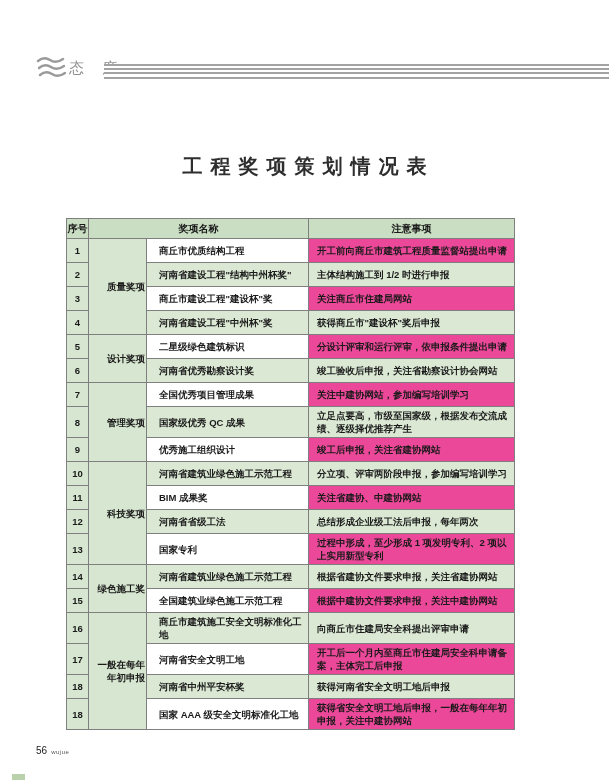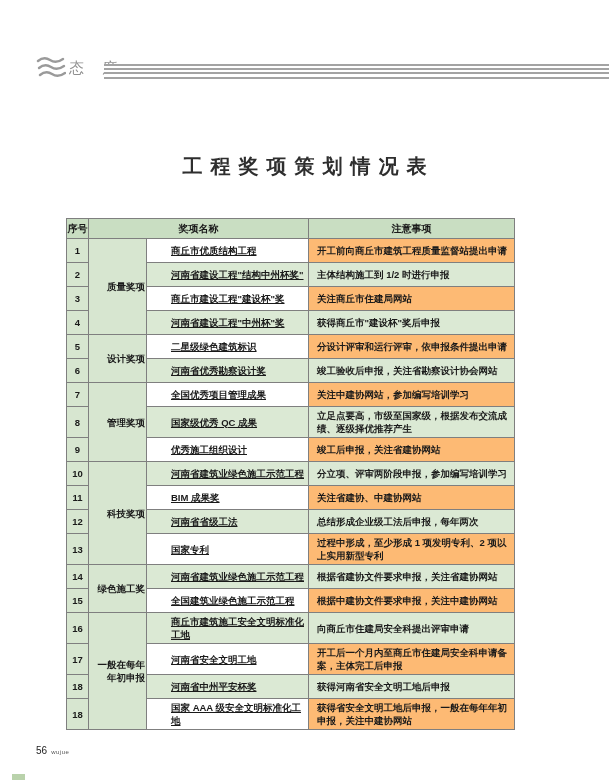--- a/index.html
+++ b/index.html
@@ -51,22 +51,22 @@
     line-height:13px;
     vertical-align:middle;
   }
   table.awards th{
     height:20px;background:var(--header-fill);
     font-size:10px;font-weight:bold;text-align:center;
   }
   table.awards td{height:24px;font-weight:bold;}
   td.col-no{background:var(--key-fill);text-align:center;}
   td.col-cat{background:var(--key-fill);text-align:right;padding:0 1px;}
-  td.col-name{padding:2px 4px 2px 24px;background:#ffffff;text-decoration:underline;}
-  td.col-notes{padding:2px 4px 2px 8px;background:#fdba74;}
+  td.col-name{padding:2px 4px 2px 12px;background:#ffffff;}
+  td.col-notes{padding:2px 4px 2px 8px;background:#ec4899;}
   tr.shaded td.col-name,tr.shaded td.col-notes{background:var(--row-fill);}
   
   .footer{position:absolute;left:36px;top:740px;white-space:nowrap;}
   .footer .pageno{font-size:10px;font-weight:normal;color:#222;}
   .footer .flabel{font-size:6px;color:#555;margin-left:4px;letter-spacing:0.5px;}
   .corner-mark{
     position:absolute;left:12px;top:774px;width:13px;height:6px;
     background:#b9d2ab;
   }
 </style>

